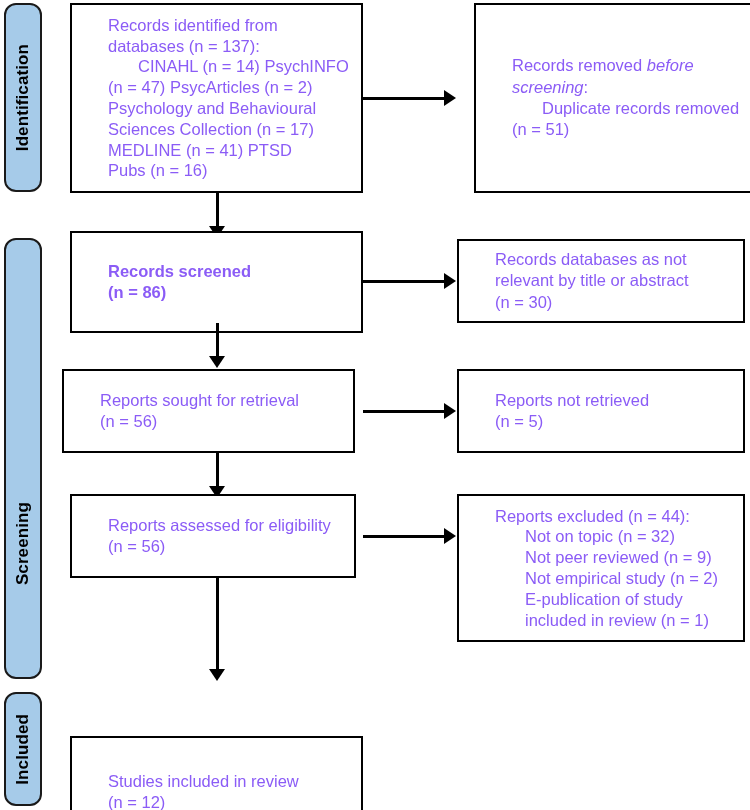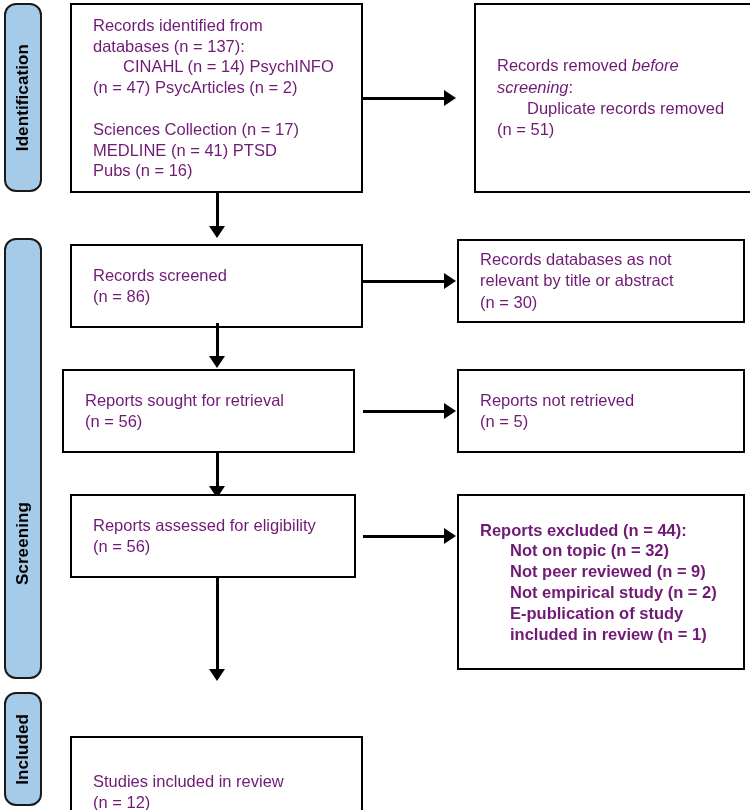--- a/index.html
+++ b/index.html
@@ -46,22 +46,22 @@
     position: absolute;
     box-sizing: border-box;
     background: #ffffff;
     border: 2.5px solid #000000;
     display: flex;
     align-items: center;
   }
   .flow-box .box-text {
     font-size: 16.5px;
     line-height: 1.30;
-    color: #701a75;
-    padding-left: 21px;
+    color: #8b5cf6;
+    padding-left: 36px;
     padding-right: 8px;
     white-space: pre-wrap;
   }
   .flow-box.tight .box-text { line-height: 1.26; }
   .indent { display: inline-block; width: 30px; }
   .ital { font-style: italic; }
 
   
   .v-line {
     position: absolute;
@@ -99,34 +99,34 @@
 
   <div class="phase-bar align-lower" style="left:4px; top:238px; width:38px; height:441px;">
     <span class="phase-label">Screening</span>
   </div>
 
   <div class="phase-bar" style="left:4px; top:692px; width:38px; height:114px;">
     <span class="phase-label">Included</span>
   </div>
 
   <div class="flow-box tight" style="left:70px; top:3px; width:293px; height:190px;">
-    <div class="box-text"><span>Records identified from</span><br><span>databases (n = 137):</span><br><span class="indent"></span><span>CINAHL (n = 14) PsychINFO</span><br><span>(n = 47) PsycArticles (n = 2)</span><br><br><span>Sciences Collection (n = 17)</span><br><span>MEDLINE (n = 41) PTSD</span><br><span>Pubs (n = 16)</span></div>
+    <div class="box-text"><span>Records identified from</span><br><span>databases (n = 137):</span><br><span class="indent"></span><span>CINAHL (n = 14) PsychINFO</span><br><span>(n = 47) PsycArticles (n = 2)</span><br><span>Psychology and Behavioural</span><br><span>Sciences Collection (n = 17)</span><br><span>MEDLINE (n = 41) PTSD</span><br><span>Pubs (n = 16)</span></div>
   </div>
 
   <div class="flow-box" style="left:457px; top:3px; width:288px; height:190px;margin-left:17px;">
     <div class="box-text"><span>Records removed </span><span class="ital">before</span><br><span class="ital">screening</span><span>:</span><br><span class="indent"></span><span>Duplicate records removed</span><br><span>(n = 51)</span></div>
   </div>
 
   <div class="v-line" style="left:216px; top:193px; height:34px;"></div>
   <div class="v-arrowhead" style="left:209px; top:226px;"></div>
 
   <div class="h-line" style="left:363px; top:97px; width:82px;"></div>
   <div class="h-arrowhead" style="left:444px; top:90px;"></div>
 
-  <div class="flow-box" style="left:70px; top:244px; width:293px; height:84px;">
+  <div class="flow-box" style="left:70px; top:231px; width:293px; height:102px;font-weight:bold;">
     <div class="box-text"><span>Records screened</span><br><span>(n = 86)</span></div>
   </div>
 
   <div class="flow-box" style="left:457px; top:239px; width:288px; height:84px;">
     <div class="box-text"><span>Records databases as not</span><br><span>relevant by title or abstract</span><br><span>(n = 30)</span></div>
   </div>
 
   <div class="h-line" style="left:363px; top:280px; width:82px;"></div>
   <div class="h-arrowhead" style="left:444px; top:273px;"></div>
 
@@ -144,21 +144,21 @@
   <div class="h-line" style="left:363px; top:410px; width:82px;"></div>
   <div class="h-arrowhead" style="left:444px; top:403px;"></div>
 
   <div class="v-line" style="left:216px; top:453px; height:34px;"></div>
   <div class="v-arrowhead" style="left:209px; top:486px;"></div>
 
   <div class="flow-box" style="left:70px; top:494px; width:286px; height:84px;">
     <div class="box-text"><span>Reports assessed for eligibility</span><br><span>(n = 56)</span></div>
   </div>
 
-  <div class="flow-box tight" style="left:457px; top:494px; width:288px; height:176px;font-weight:bold;">
+  <div class="flow-box tight" style="left:457px; top:494px; width:288px; height:148px;">
     <div class="box-text"><span>Reports excluded (n = 44):</span><br><span class="indent"></span><span>Not on topic (n = 32)</span><br><span class="indent"></span><span>Not peer reviewed (n = 9)</span><br><span class="indent"></span><span>Not empirical study (n = 2)</span><br><span class="indent"></span><span>E-publication of study</span><br><span class="indent"></span><span>included in review (n = 1)</span></div>
   </div>
 
   <div class="h-line" style="left:363px; top:535px; width:82px;"></div>
   <div class="h-arrowhead" style="left:444px; top:528px;"></div>
 
   <div class="v-line" style="left:216px; top:578px; height:92px;"></div>
   <div class="v-arrowhead" style="left:209px; top:669px;"></div>
 
   <div class="flow-box" style="left:70px; top:694px; width:293px; height:112px;margin-top:42px;">

